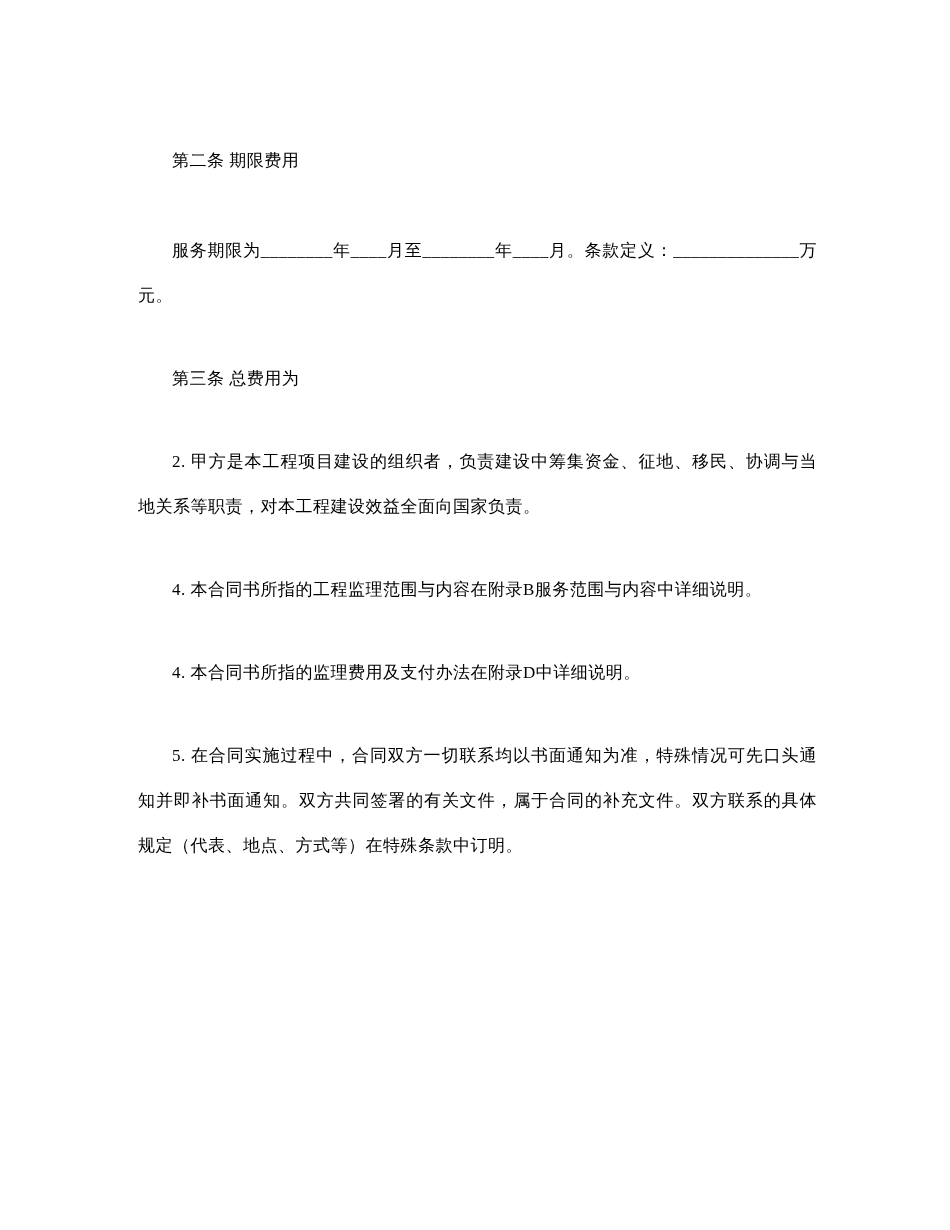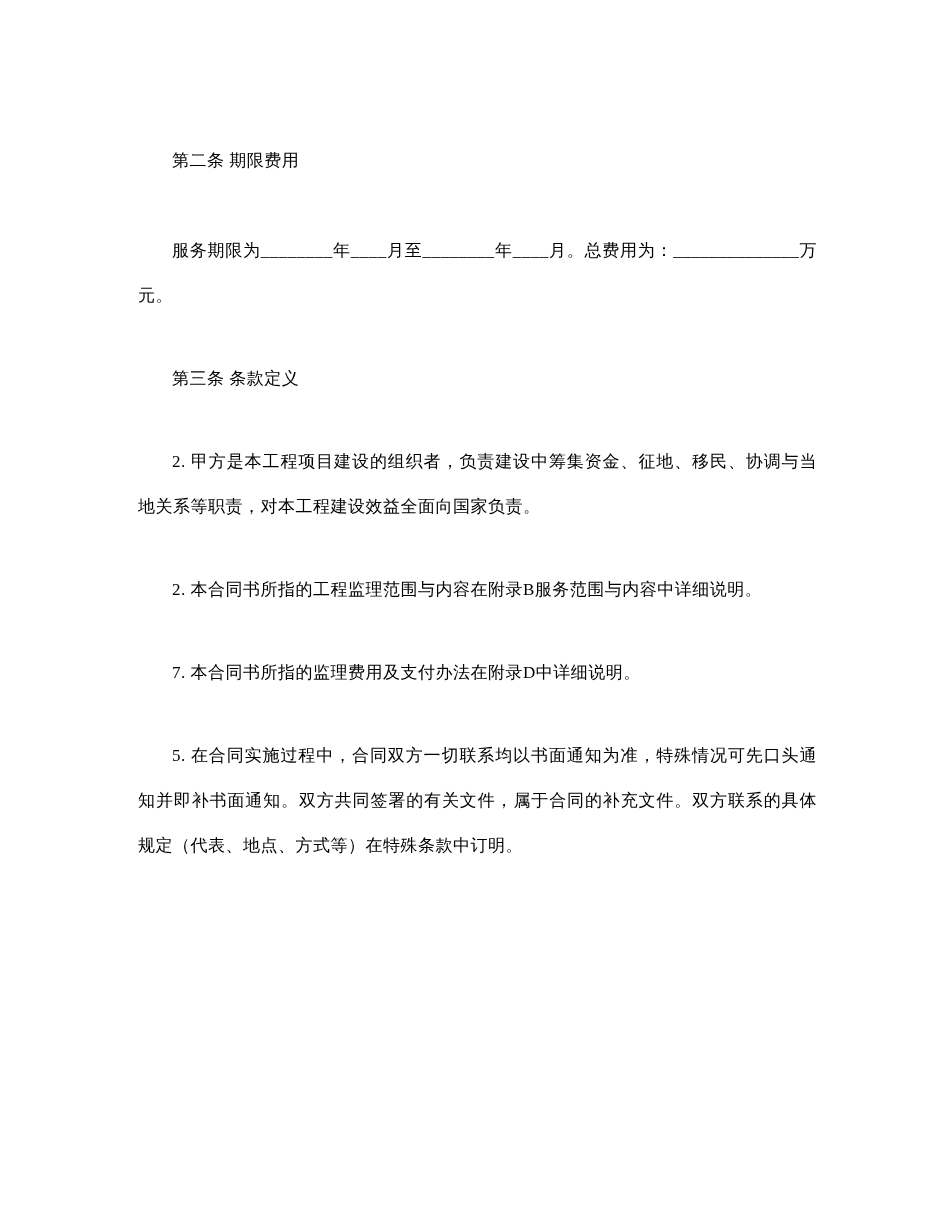--- a/index.html
+++ b/index.html
@@ -33,20 +33,20 @@
     .doc-body p:first-child {
       margin-bottom: 45px;
     }
   </style>
 </head>
 <body>
 
 <div class="page">
   <div class="doc-body">
     <p class="heading">第二条 期限费用</p>
-    <p>服务期限为________年____月至________年____月。总费用为：______________万元。</p>
-    <p class="heading">第三条 条款定义</p>
+    <p>服务期限为________年____月至________年____月。条款定义：______________万元。</p>
+    <p class="heading">第三条 总费用为</p>
     <p>2. 甲方是本工程项目建设的组织者，负责建设中筹集资金、征地、移民、协调与当地关系等职责，对本工程建设效益全面向国家负责。</p>
-    <p>2. 本合同书所指的工程监理范围与内容在附录B服务范围与内容中详细说明。</p>
-    <p>7. 本合同书所指的监理费用及支付办法在附录D中详细说明。</p>
+    <p>4. 本合同书所指的工程监理范围与内容在附录B服务范围与内容中详细说明。</p>
+    <p>4. 本合同书所指的监理费用及支付办法在附录D中详细说明。</p>
     <p>5. 在合同实施过程中，合同双方一切联系均以书面通知为准，特殊情况可先口头通知并即补书面通知。双方共同签署的有关文件，属于合同的补充文件。双方联系的具体规定（代表、地点、方式等）在特殊条款中订明。</p>
   </div>
 </div>
 
 </body></html>

